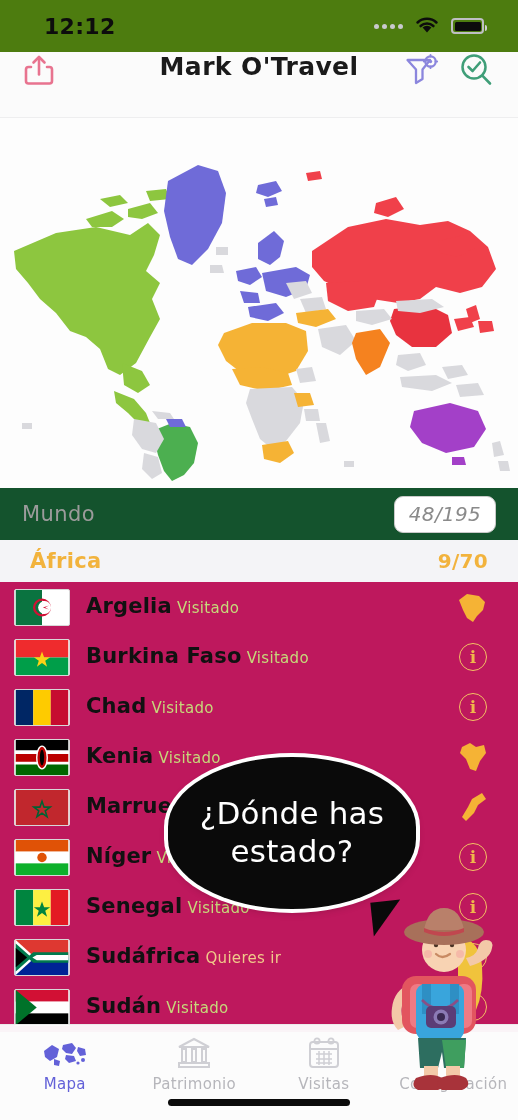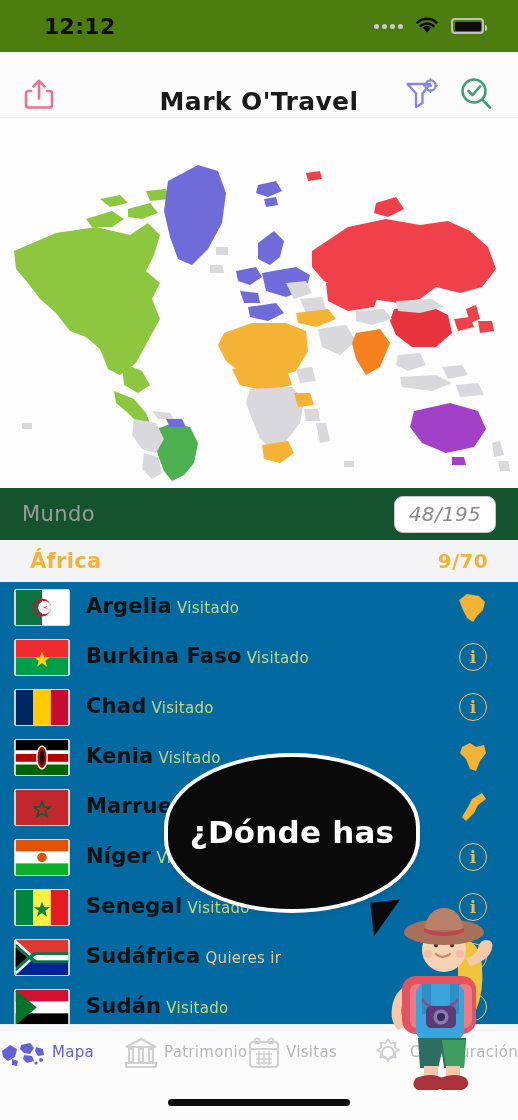--- a/index.html
+++ b/index.html
@@ -27,22 +27,22 @@
   }
   .battery::after {
     content: ""; position: absolute; right: -5px; top: 5px;
     width: 2.5px; height: 6px; background: #cfcfd4; border-radius: 0 2px 2px 0;
   }
   .battery i { display: block; height: 100%; background: #0c0c0c; border-radius: 1.5px; }
 
   
   .navbar {
     height: 66px; background: #fbfbfb;
-    display: flex; align-items: flex-end; justify-content: space-between;
-    padding: 0 24px 1px 22px;
+    display: flex; align-items: flex-start; justify-content: space-between;
+    padding: 0 24px 8px 22px;
     border-bottom: 1px solid #eeeeef;
     position: relative;
   }
   .nav-title {
     position: absolute; left: 0; right: 0; text-align: center;
     font-size: 25px; font-weight: bold; color: #1a1a1a;
     letter-spacing: .4px; pointer-events: none;
   }
   .nav-right { display: flex; align-items: center; gap: 18px; z-index: 2; }
   .icon-btn { display: flex; align-items: center; justify-content: center; }
@@ -69,21 +69,21 @@
   }
   .region-row {
     height: 42px; background: #f4f4f7;
     display: flex; align-items: center; justify-content: space-between;
     padding: 0 30px;
   }
   .region-name { font-size: 21px; font-weight: bold; color: #f2b33d; letter-spacing: .3px; }
   .region-count { font-size: 20px; font-weight: bold; color: #f2b33d; letter-spacing: .3px; }
 
   
-  .country-list { background: #0369a1; }
+  .country-list { background: #be185d; }
   .country-row {
     display: flex; align-items: center;
     height: 50px; padding: 0 22px 0 14px;
     position: relative;
   }
   .flag {
     width: 56px; height: 37px; flex: 0 0 56px;
     border: 1px solid #d8d8d8; border-radius: 2px;
     overflow: hidden; position: relative; background: #fff;
     margin-right: 16px;
@@ -108,21 +108,20 @@
     width: 248px; height: 152px; background: #0a0a0a;
     border-radius: 50% / 46%;
     display: flex; flex-direction: column; align-items: center; justify-content: center;
     box-shadow: 0 0 0 4px #fff, 0 3px 9px rgba(0,0,0,.22);
     position: relative;
   }
   .bubble-line {
     color: #fff; font-size: 31px; line-height: 1.22;
     font-family: "DejaVu Sans", sans-serif; letter-spacing: .2px;
     text-align: center;
-    font-weight: bold;
   }
   .bubble-tail {
     position: absolute; right: 14px; bottom: -26px;
     width: 0; height: 0;
     border-left: 30px solid #0a0a0a;
     border-bottom: 34px solid transparent;
     transform: rotate(-6deg);
   }
 
   
@@ -131,21 +130,21 @@
 
   
   .tabbar {
     position: absolute; left: 0; right: 0; bottom: 0;
     height: 96px; background: rgba(252,252,252,.97);
     border-top: 1px solid #ebebeb;
     display: flex; align-items: flex-start; z-index: 30;
     padding-top: 10px;
   }
   .tab {
-    flex: 1 1 0; display: flex; 
+    flex: 1 1 0; display: flex; flex-direction: column;
     align-items: center; gap: 6px;
   }
   .tab-ico { height: 34px; display: flex; align-items: flex-end; }
   .tab-label { font-size: 15px; letter-spacing: .3px; }
   .tab.active .tab-label { color: #6361d8; }
   .tab .tab-label { color: #b6b6bb; }
   .home-indicator {
     position: absolute; bottom: 14px; left: 50%; transform: translateX(-50%);
     width: 182px; height: 7px; border-radius: 4px; background: #0b0b0b; z-index: 45;
   }
@@ -491,20 +490,21 @@
       </span>
       <span class="c-right">
           <span class="info-circle">i</span>
         </span>
     </div>
   </div>
 
   <div class="bubble-wrap">
     <div class="bubble">
       <span class="bubble-line">¿Dónde has</span>
+      <span class="bubble-line">estado?</span>
       <span class="bubble-tail"></span>
     </div>
   </div>
 
   <div class="traveler">
     <svg viewBox="0 0 148 200">
 
       <path d="M92 44 q22 4 24 30 q2 26 -6 44 l-18 -4 Z" fill="#f0c33c"></path>
 
       <path d="M104 74 q20 -6 22 -18 q2 -8 -6 -8 q-6 0 -8 8 q-2 8 -12 10 Z" fill="#f3c9a8"></path>

